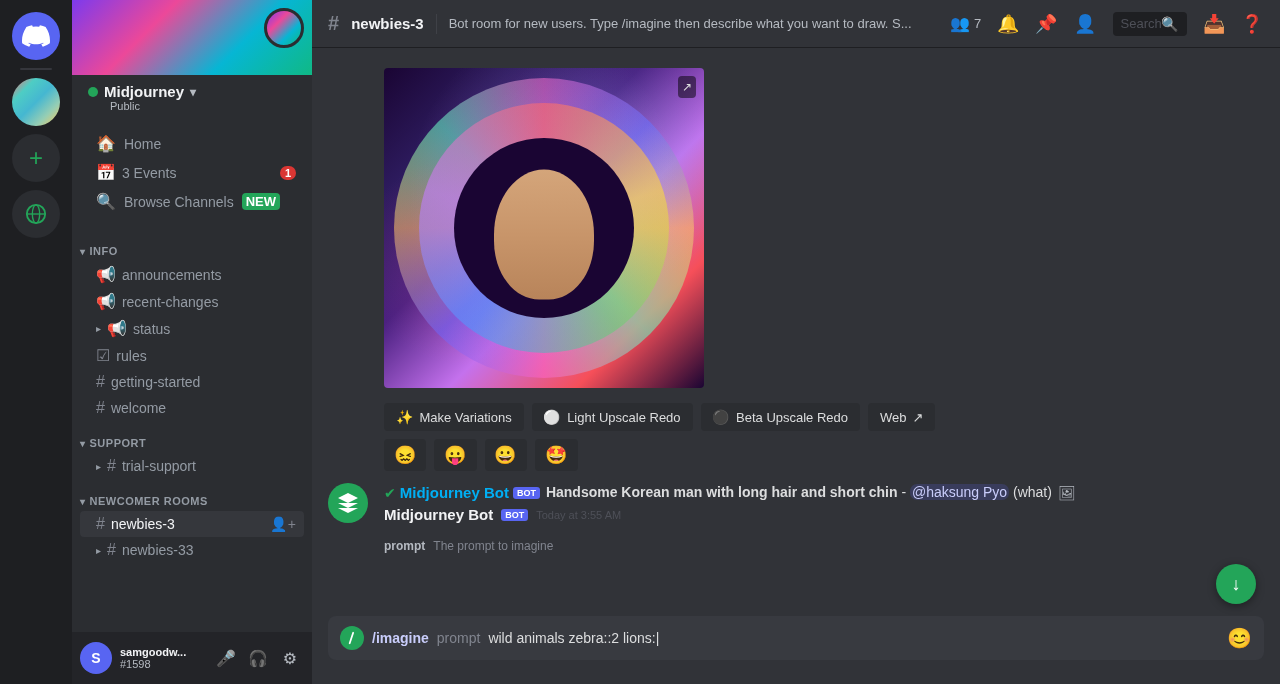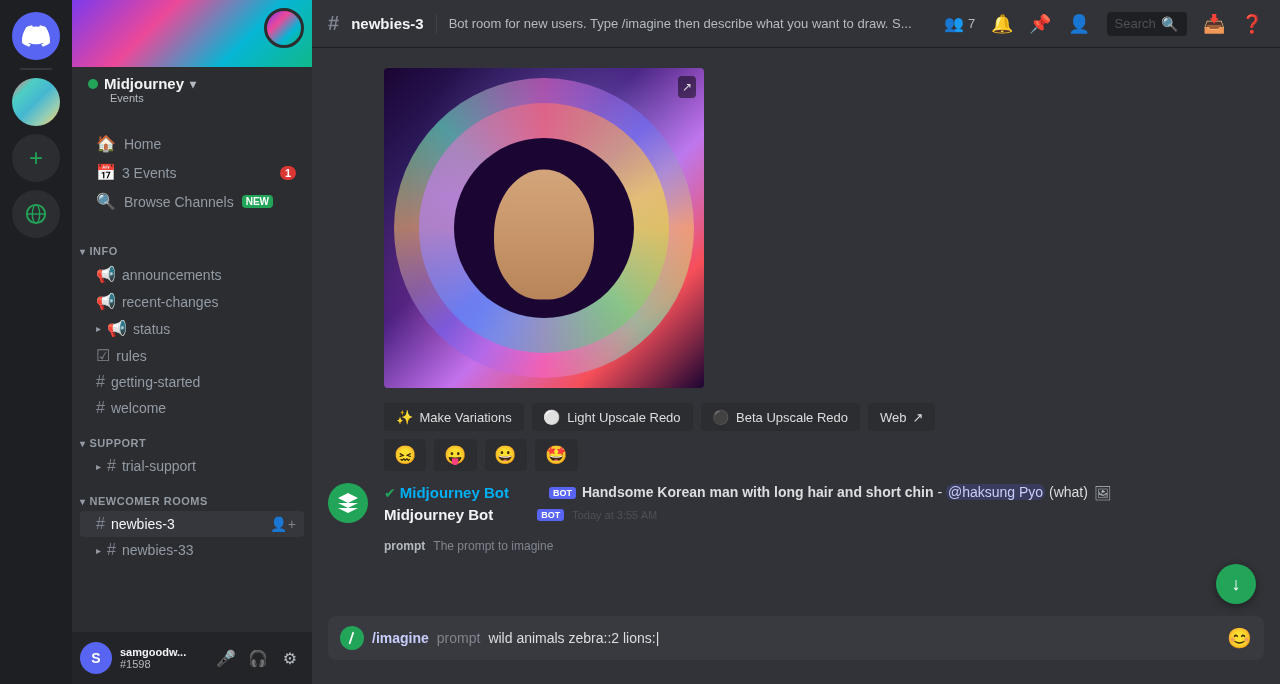--- a/index.html
+++ b/index.html
@@ -69,21 +69,21 @@
       position: relative;
       flex-shrink: 0;
     }
     .server-banner {
       width: 100%; height: 80px;
       background: linear-gradient(135deg, #7c3aed, #ec4899, #06b6d4, #10b981);
       position: absolute; top: 0; left: 0;
     }
     .server-name-row {
       position: absolute;
-      bottom: 8px; left: 0; right: 0;
+      bottom: 0; left: 0; right: 0;
       padding: 8px 16px;
       display: flex; align-items: center; justify-content: space-between;
       background: #2b2d31;
     }
     .server-name {
       font-size: 15px; font-weight: 700;
       color: #f2f3f5;
       display: flex; align-items: center; gap: 6px;
     }
     .online-dot { width: 10px; height: 10px; background: #23a559; border-radius: 50%; }
@@ -143,21 +143,21 @@
       font-size: 11px;
       font-weight: 700;
       padding: 1px 5px;
       min-width: 16px;
       text-align: center;
     }
     .new-badge {
       background: #23a559;
       color: white;
       border-radius: 4px;
-      font-size: 10px;
+      font-size: 13px;
       font-weight: 700;
       padding: 1px 4px;
     }
 
     
     .user-panel {
       height: 52px;
       background: #232428;
       display: flex; align-items: center;
       padding: 0 8px;
@@ -215,21 +215,20 @@
     .member-count {
       display: flex; align-items: center; gap: 4px;
       font-size: 13px; color: #b5bac1;
     }
     .search-bar {
       display: flex; align-items: center;
       background: #1e1f22;
       border-radius: 4px;
       padding: 0 8px;
       height: 24px;
-      gap: 6px;
       cursor: text;
     }
     .search-bar-text { font-size: 13px; color: #4e5058; }
     .search-icon-small { font-size: 14px; color: #4e5058; }
 
     
     .chat-area {
       flex: 1;
       overflow-y: auto;
       padding: 16px 0;
@@ -256,21 +255,20 @@
     .message-author { font-size: 15px; font-weight: 600; color: #f2f3f5; }
     .message-author.blue { color: #00aff4; }
     .bot-badge {
       background: #5865f2;
       color: white;
       font-size: 9px;
       font-weight: 700;
       padding: 1px 4px;
       border-radius: 3px;
       text-transform: uppercase;
-      margin-left: 36px;
     }
     .message-timestamp { font-size: 11px; color: #4e5058; }
     .message-text { font-size: 14px; color: #dcddde; line-height: 1.375; }
     .message-text strong { font-weight: 700; }
     .message-text .mention { color: #c9cdfb; background: rgba(88,101,242,0.2); border-radius: 7px; padding: 0 2px; }
     .message-text .waiting { color: #b5bac1; font-style: italic; }
     .generated-image {
       width: 320px;
       height: 320px;
       border-radius: 4px;
@@ -495,21 +493,21 @@
       </div>
     </div>
     <div class="server-name-row">
       <div style="display:flex;flex-direction:column;">
         <div class="server-name">
           <span class="online-dot"></span>
           <span>Midjourney</span>
           <span class="server-name-chevron">▾</span>
         </div>
         <div class="server-public-tag">
-          <span>Events</span>
+          <span>Public</span>
         </div>
       </div>
     </div>
   </div>
 
   <div class="server-nav">
     <div class="server-nav-item">
       <span class="server-nav-icon">🏠</span>
       <span>Home</span>
     </div>

